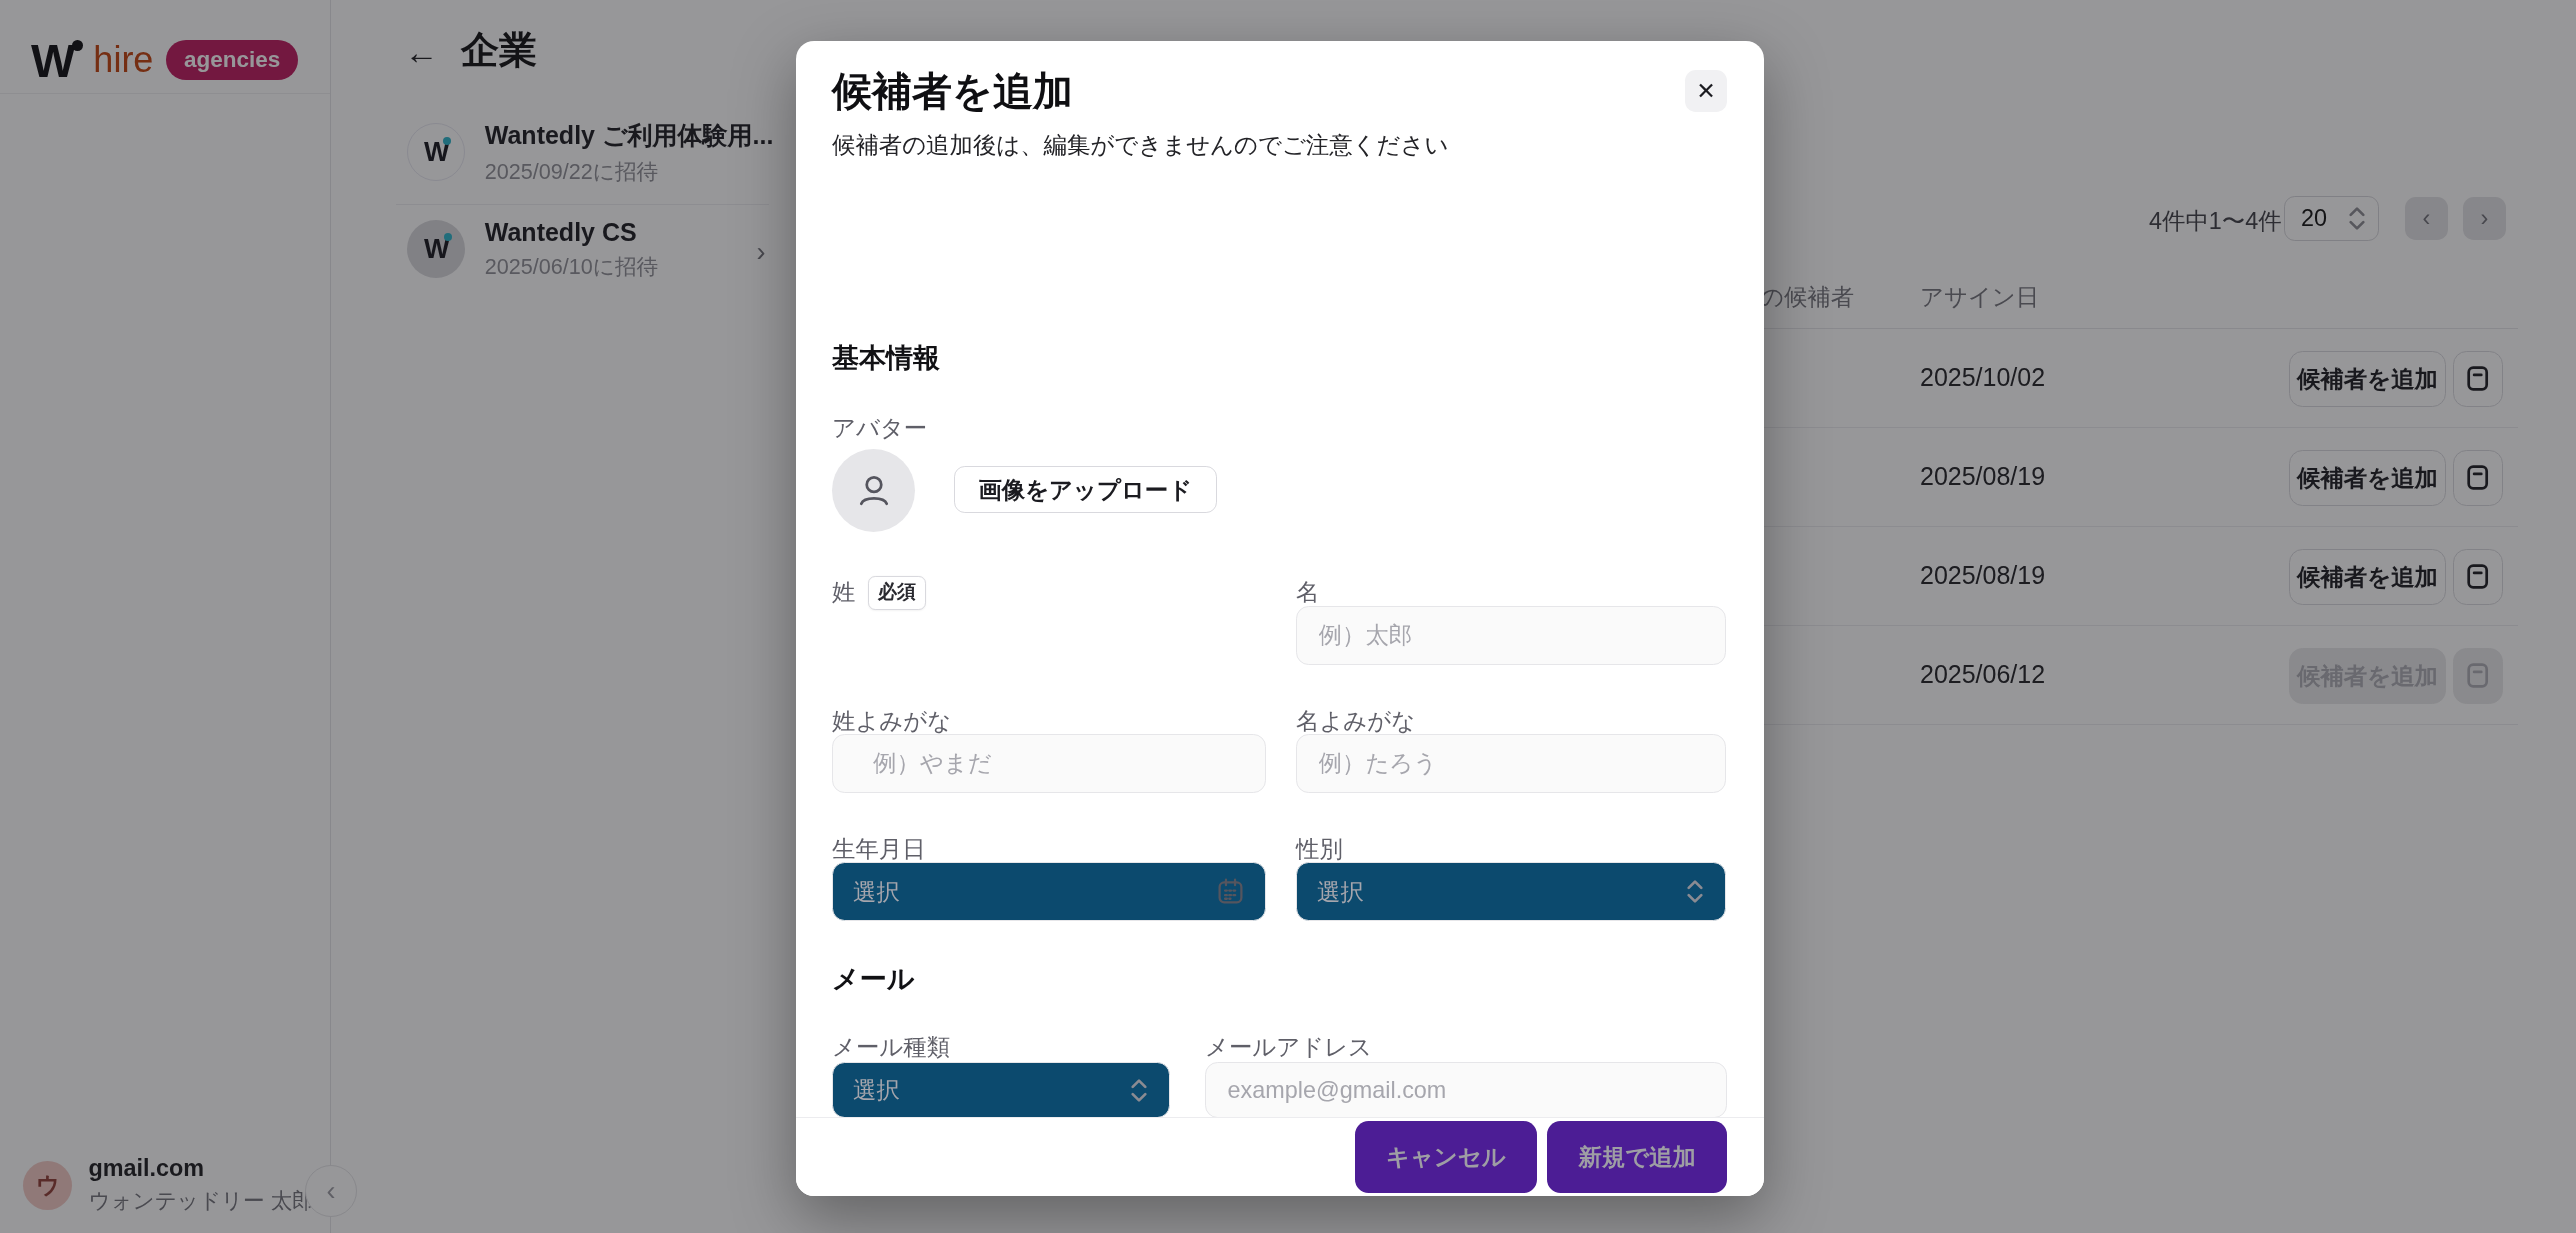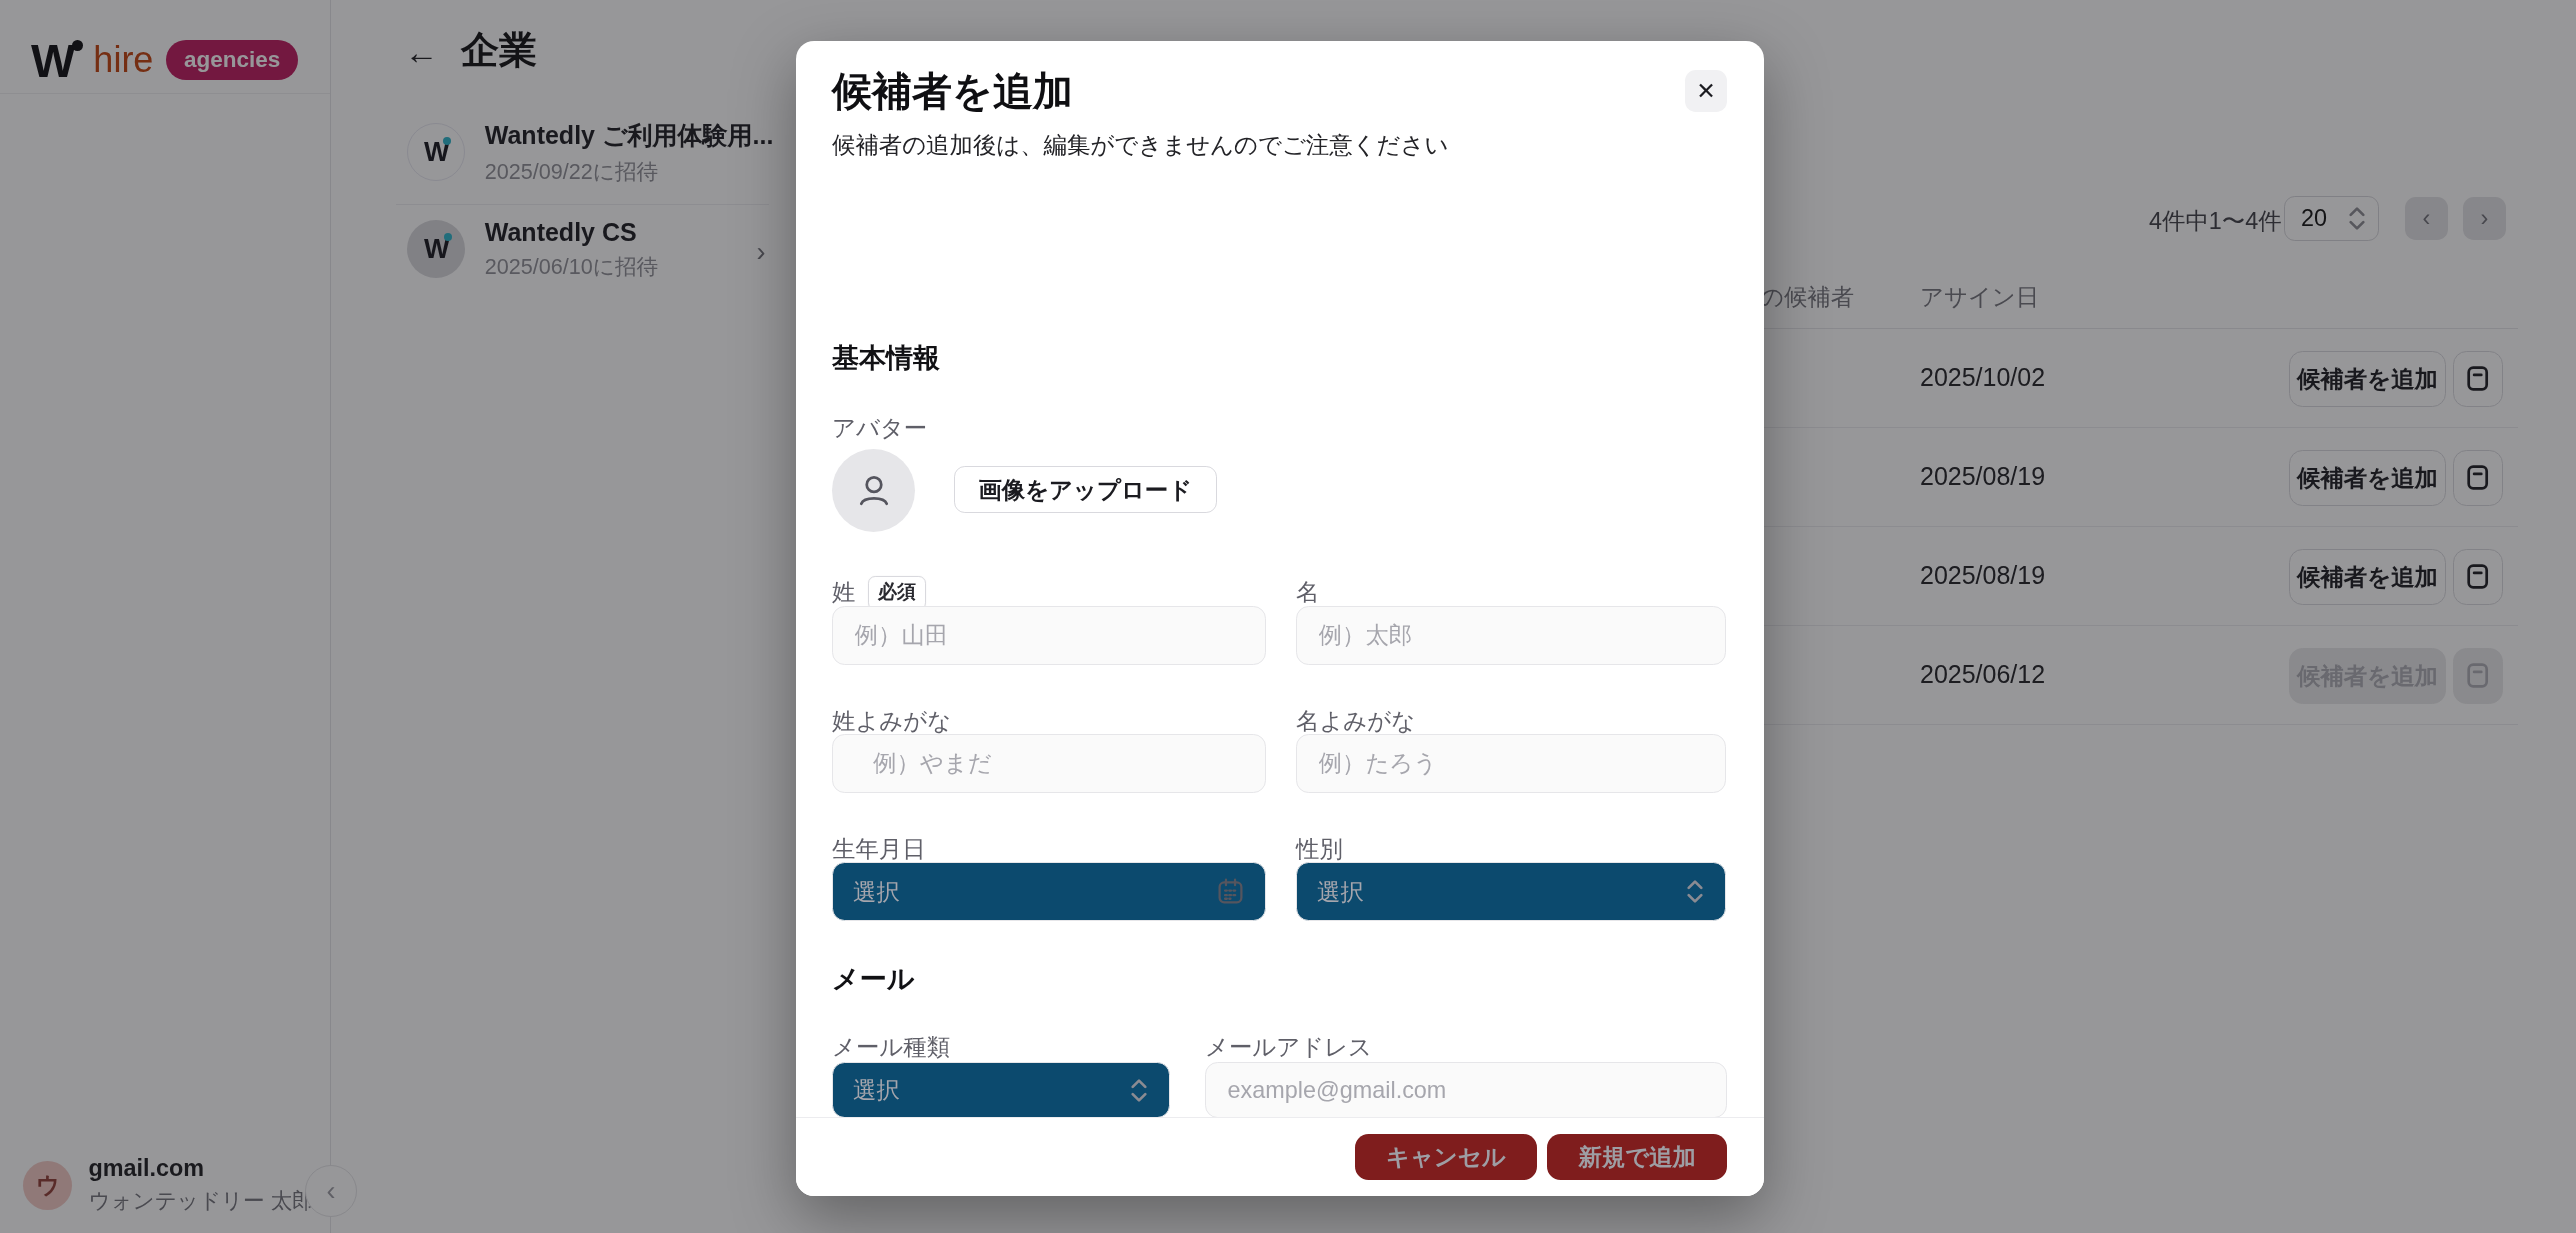--- a/index.html
+++ b/index.html
@@ -66,21 +66,21 @@
   .sec-h { position:absolute; left:36px; font-size:27px; font-weight:700; color:#111114; }
   .f-label { position:absolute; font-size:23.4px; color:#5f5f68;text-align:right; }
   .req-badge { display:inline-block; margin-left:12.6px; padding:1.8px 9px 3.6px; border:1.8px solid #d9d9de; border-radius:7.2px; background:#fff; font-size:19px; font-weight:700; color:#2a2a30; box-shadow:0 0.9px 1.8px rgba(0,0,0,.05); vertical-align:1.8px; }
   .f-input { position:absolute; height:59px; border:1.8px solid #e6e6e9; border-radius:12.6px; background:#fafafa; font-size:23.4px; color:#1b1b20; padding:0 21.6px; font-family:inherit; outline:none; }
   .f-input::placeholder { color:#a6a6ad; }
   .f-fake { position:absolute; height:59px; border:1.8px solid #e6e6e9; border-radius:12.6px; background:#0c4a6e; display:flex; align-items:center; padding:0 20px; cursor:pointer; }
   .f-fake .ph { font-size:23.4px; color:#a6a6ad; flex:1; }
   .avatar-circle { position:absolute; left:36px; top:273px; width:83px; height:83px; border-radius:50%; background:#e6e6e9; display:flex; align-items:center; justify-content:center; }
   .upload-btn { position:absolute; left:158px; top:290px; height:47px; padding:0 23.4px; background:#fff; border:1.8px solid #d9d9de; border-radius:10.8px; font-size:23.4px; font-weight:700; color:#1b1b20; cursor:pointer; font-family:inherit; }
   .m-footer { position:absolute; left:0; bottom:0; width:968px; height:79px; border-top:1.8px solid #ececef; border-radius:0 0 18px 18px; background:#fff; display:flex; align-items:center; justify-content:flex-end; gap:10.8px; padding-right:37px; }
-  .ft-btn { height:46px; border:none; border-radius:13.5px; background:#7f1d1d; color:#9e9ea4; font-size:23.4px; font-weight:700; padding:0 31px; font-family:inherit; cursor:not-allowed; }
+  .ft-btn { height:72px; border:none; border-radius:13.5px; background:#4c1d95; color:#9e9ea4; font-size:23.4px; font-weight:700; padding:0 31px; font-family:inherit; cursor:not-allowed; }
   .icon-sel { flex:0 0 auto; }
 </style>
 </head>
 <body>
 
 <div class="app">
 
   <aside class="sidebar">
     <div class="logo-row">
       <span class="wmark"><span>W</span><span class="wdot"></span></span>
@@ -205,21 +205,20 @@
       <div class="avatar-circle">
         <svg width="40" height="40" viewBox="0 0 44 44" fill="none" stroke="#55555e" stroke-width="3" stroke-linecap="round">
             <circle cx="22" cy="15" r="8"></circle>
             <path d="M8 36 C11 28, 33 28, 36 36"></path>
           </svg>
       </div>
       <button class="upload-btn">画像をアップロード</button>
 
       <span class="f-label" style="left:36px; top:400px;"><span>姓</span><span class="req-badge">必須</span></span>
       <span class="f-label" style="left:500px; top:400px;">名</span>
-      <input class="f-input" style="left: 36px; top: 430px; width: 434px;" placeholder="例）山田">
       <input class="f-input" style="left: 500px; top: 430px; width: 430px;" placeholder="例）太郎">
 
       <span class="f-label" style="left:36px; top:529px;">姓よみがな</span>
       <span class="f-label" style="left:500px; top:529px;">名よみがな</span>
       <input class="f-input" style="left: 36px; top: 558px; width: 434px; padding-left: 40px;" placeholder="例）やまだ">
       <input class="f-input" style="left: 500px; top: 558px; width: 430px;" placeholder="例）たろう">
 
       <span class="f-label" style="left:36px; top:657px;">生年月日</span>
       <span class="f-label" style="left:500px; top:657px;">性別</span>
       <div class="f-fake" style="left:36px; top:686px; width:434px;">

